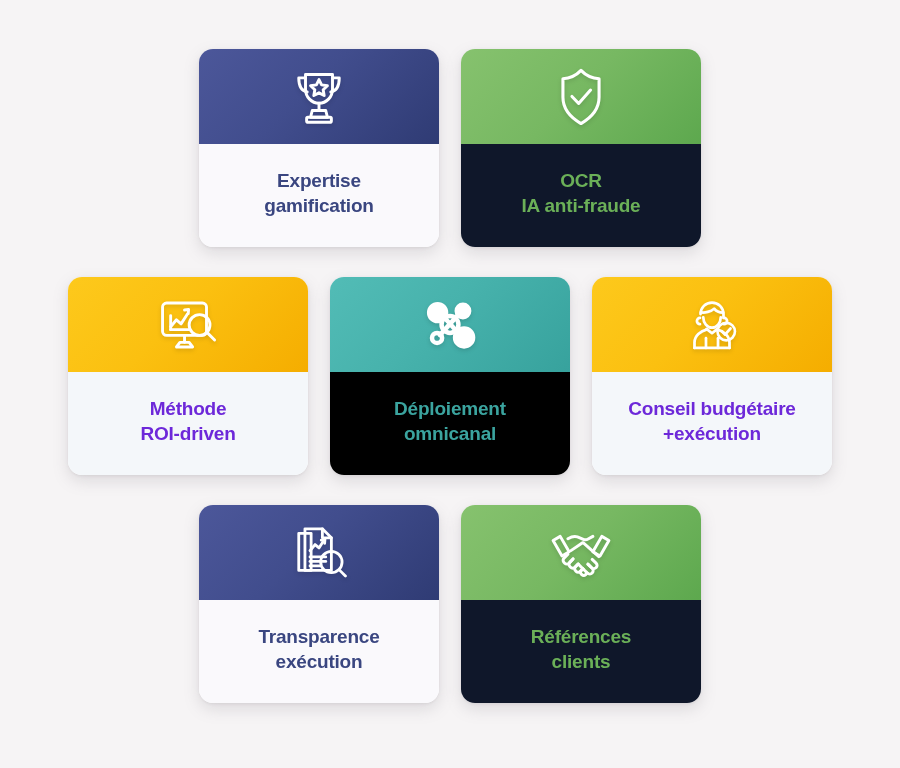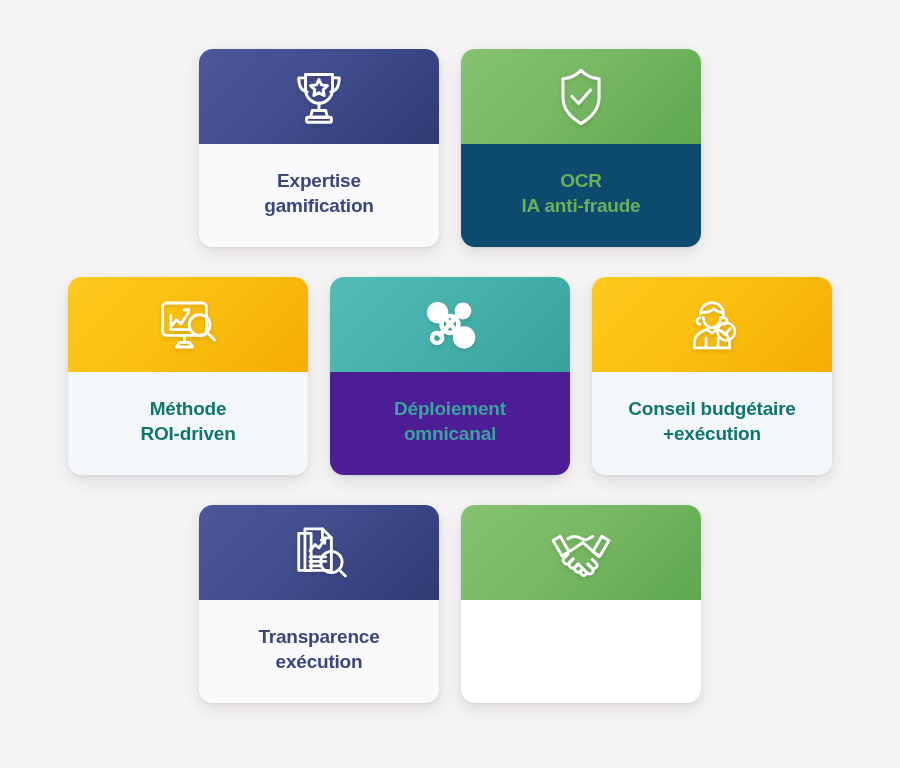--- a/index.html
+++ b/index.html
@@ -74,35 +74,35 @@
   .theme-navy .card-header {
     background: linear-gradient(135deg, #4c579a 0%, #414d8d 45%, #2f3b74 100%);
   }
   .theme-navy .card-body { background: #faf9fc; }
   .theme-navy .card-title { color: #3a4680; }
 
   
   .theme-green .card-header {
     background: linear-gradient(135deg, #86c26e 0%, #77b862 48%, #5da84e 100%);
   }
-  .theme-green .card-body { background: #0c4a6e; }
+  .theme-green .card-body { background: #0f172a; }
   .theme-green .card-title { color: #6bb058; }
 
   
   .theme-yellow .card-header {
     background: linear-gradient(135deg, #fdc91c 0%, #fbc010 45%, #f5ad00 100%);
   }
   .theme-yellow .card-body { background: #f4f7fa; }
-  .theme-yellow .card-title { color: #0f766e; }
+  .theme-yellow .card-title { color: #6d28d9; }
 
   
   .theme-teal .card-header {
     background: linear-gradient(135deg, #52bcb6 0%, #47b2ac 45%, #37a29d 100%);
   }
-  .theme-teal .card-body { background: #4c1d95; }
+  .theme-teal .card-body { background: #000000; }
   .theme-teal .card-title { color: #3ba49f; }
 </style>
 </head>
 <body>
 
 <div class="board">
 
   <div class="row">
 
     <div class="card theme-navy">
@@ -252,17 +252,21 @@
             <path d="M21 33l-3.3 3.3a2.6 2.6 0 000 3.7l.6.6a2.6 2.6 0 003.7 0L25.3 37"></path>
             <path d="M25.3 37l-2.7 2.7a2.6 2.6 0 000 3.7l.6.6a2.6 2.6 0 003.7 0l2.7-2.7"></path>
             <path d="M29.6 41.3l-2.2 2.2a2.5 2.5 0 000 3.5l.5.5a2.5 2.5 0 003.5 0l2.2-2.2"></path>
             <path d="M33.6 45.3l-1.3 1.3a2.3 2.3 0 000 3.2l.4.4a2.3 2.3 0 003.2 0l1.3-1.3"></path>
             <path d="M29.6 41.3l4.2 4.2"></path>
             <path d="M33.8 45.5l3.6 3.4c1.1 1.1 2.9 1.1 4 0 1.1-1.1 1.1-2.9 0-4l-3.6-3.5"></path>
             <path d="M37.8 41.4l3.2 3c1.1 1 2.8 1 3.8-.1 1-1.1 1-2.8-.1-3.8l-3.3-3.1"></path>
           </svg>
         </span>
       </div>
+      <div class="card-body">
+        <div class="card-title">Références
+clients</div>
+      </div>
     </div>
 
   </div>
 
 </div>
 
 </body></html>

